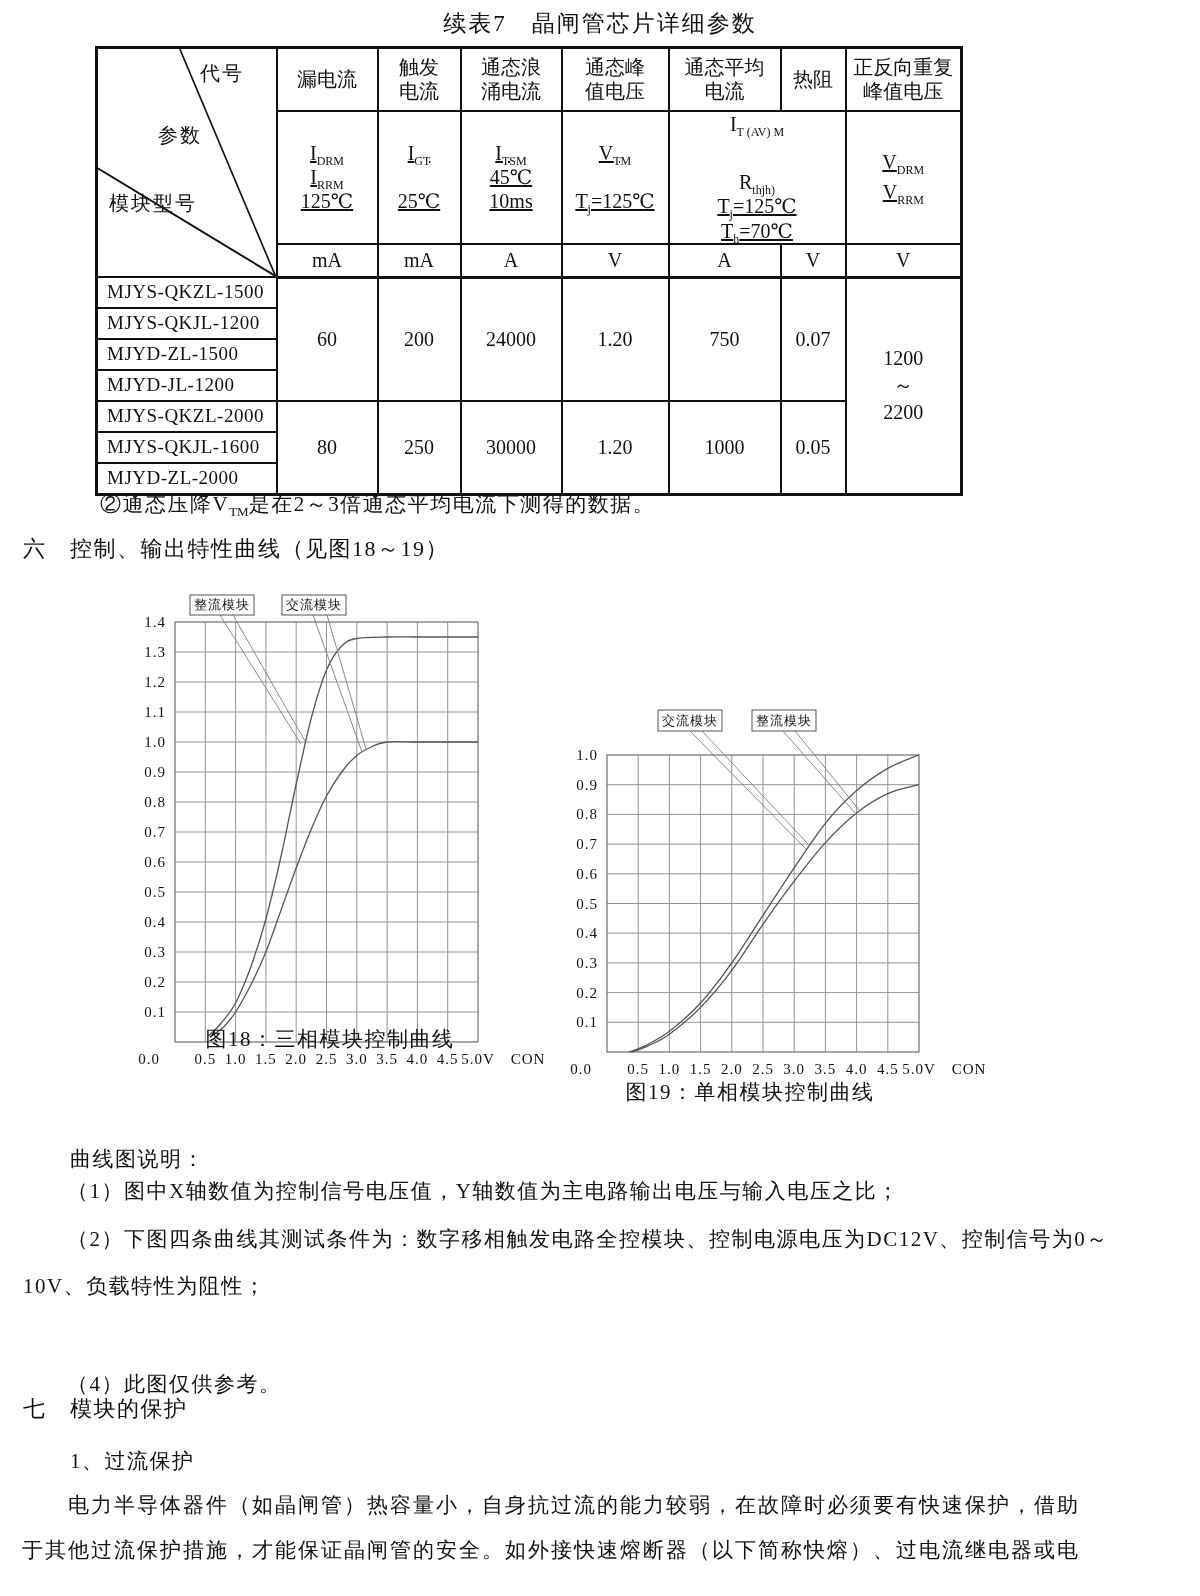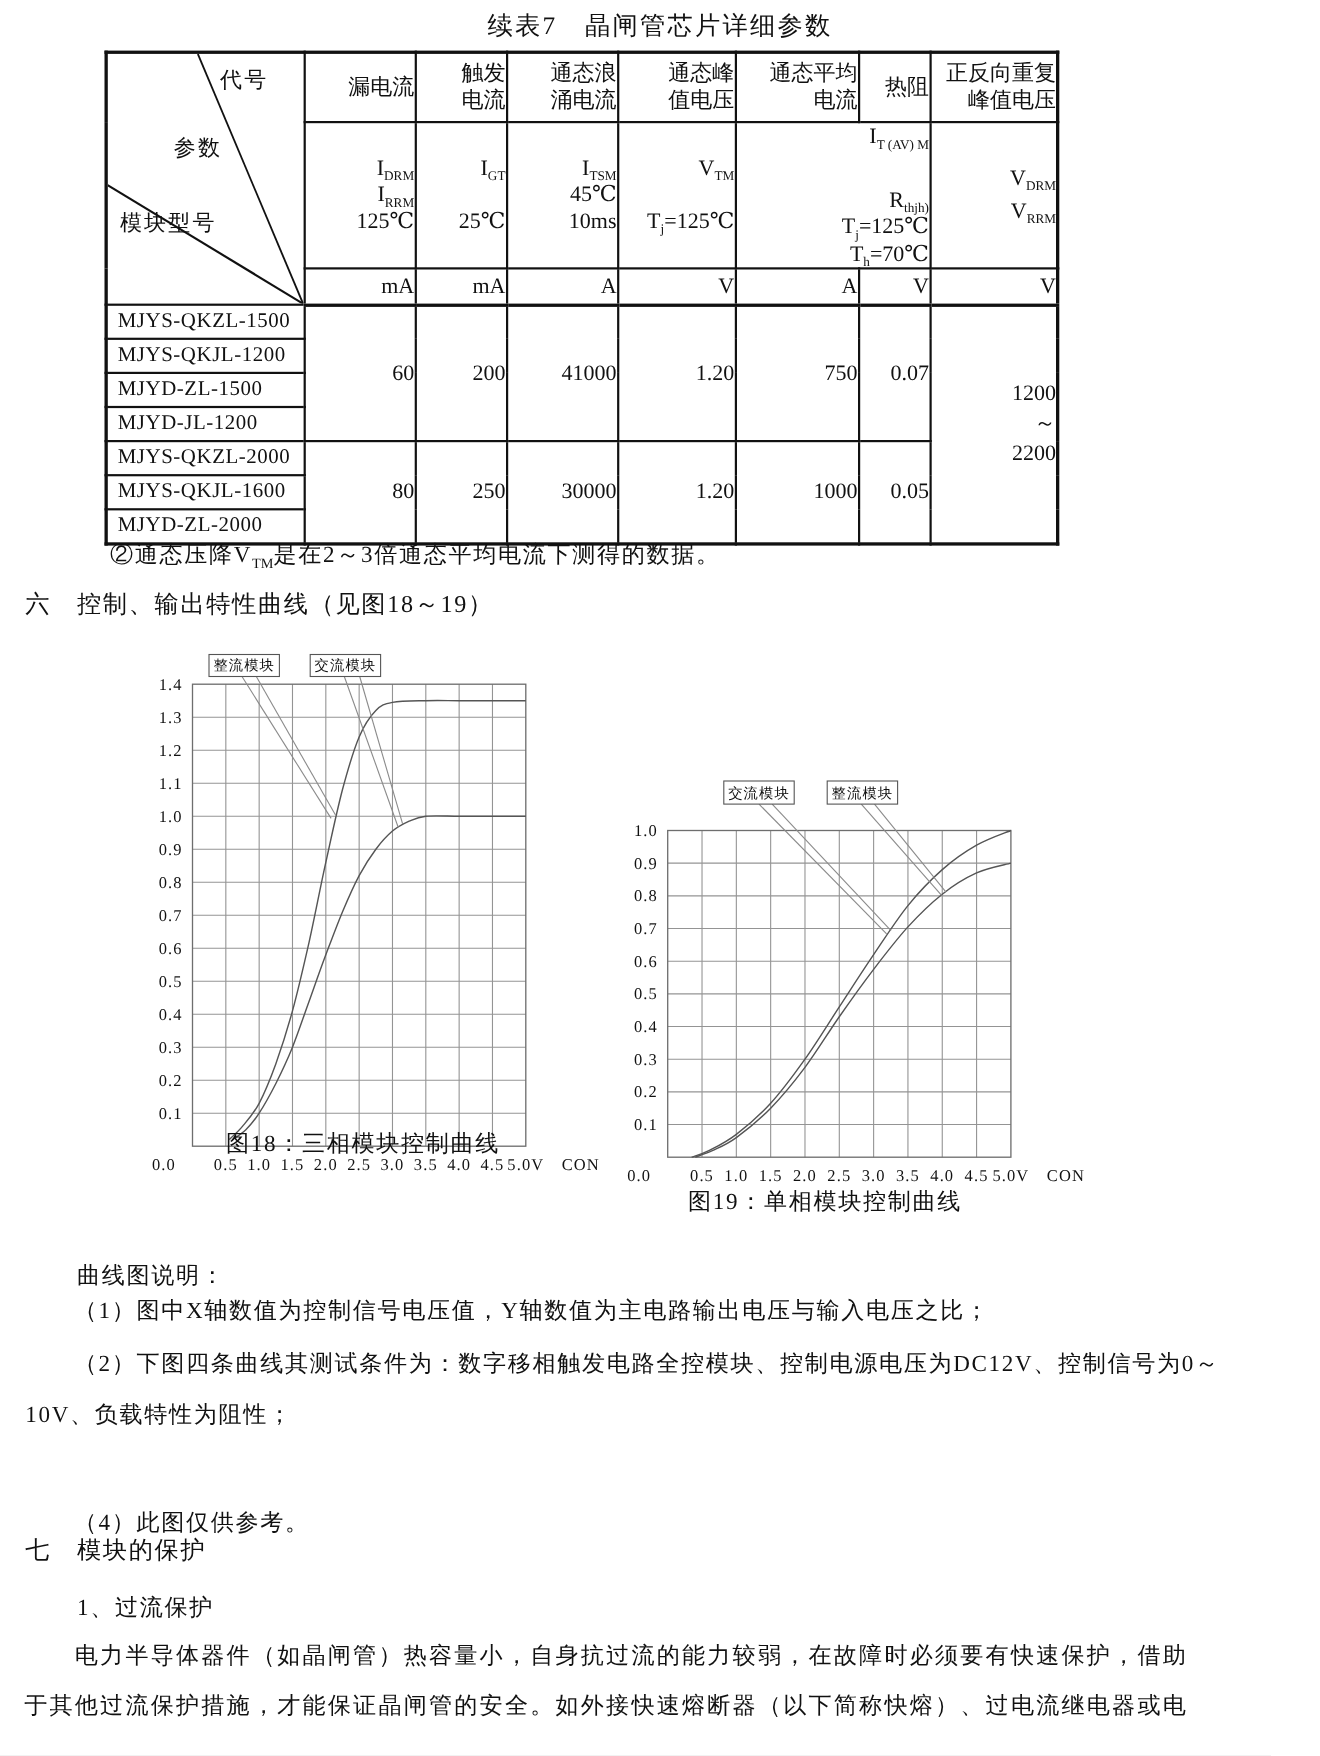--- a/index.html
+++ b/index.html
@@ -4,29 +4,29 @@
 <style>
   html,body{margin:0;padding:0;background:#e8e8e8;}
   #page{position:relative;width:1200px;height:1596px;background:#ffffff;overflow:hidden;
         font-family:"Liberation Serif","DejaVu Serif",serif;color:#111;}
   .abs{position:absolute;}
   .doc-title{left:0;right:0;top:8px;text-align:center;font-size:23px;letter-spacing:2px;}
 
   
   #ptable{position:absolute;left:95px;top:46px;border-collapse:collapse;table-layout:fixed;
           border:3px solid #111;}
-  #ptable td{border:2px solid #111;padding:0;text-align:right;vertical-align:middle;
+  #ptable td{border:2px solid #111;padding:0;text-align:center;vertical-align:middle;
              font-size:20px;line-height:1.2;}
   #ptable .unit-row td{border-bottom:3px solid #111;font-size:20px;}
   #ptable .model-cell{text-align:left;padding-left:9px;font-size:19px;letter-spacing:0.5px;}
   #ptable sub{font-size:12px;line-height:0;letter-spacing:0;}
   .corner{position:relative;}
   .corner svg{position:absolute;left:0;top:0;width:100%;height:100%;}
   .corner .clabel{position:absolute;font-size:20px;letter-spacing:2px;white-space:nowrap;}
-  .sym-line{line-height:1.22;white-space:nowrap;}
+  .sym-line{line-height:1.22;white-space:nowrap;text-decoration:underline;}
   .sym-gap{height:24px;}
   .sym-flex{display:flex;justify-content:center;gap:34px;line-height:1.22;flex-direction:column;}
   .range-line{line-height:1.35;}
 
   
   .tline{white-space:nowrap;font-size:21px;letter-spacing:1.5px;}
   .sec-head{white-space:nowrap;font-size:22px;letter-spacing:1.5px;}
   .cap{font-size:21px;letter-spacing:1.5px;text-align:center;}
   .tline sub{font-size:13px;letter-spacing:0;}
 
@@ -131,21 +131,21 @@
         <td>A</td>
         <td>V</td>
         <td>A</td>
         <td>V</td>
         <td>V</td>
       </tr>
       <tr style="height:31px">
         <td class="model-cell">MJYS-QKZL-1500</td>
         <td rowspan="4">60</td>
         <td rowspan="4">200</td>
-        <td rowspan="4">41000</td>
+        <td rowspan="4">24000</td>
         <td rowspan="4">1.20</td>
         <td rowspan="4">750</td>
         <td rowspan="4">0.07</td>
         <td rowspan="7">
           <div class="range-line">1200</div>
           <div class="range-line">～</div>
           <div class="range-line">2200</div>
         </td>
       </tr>
       <tr style="height:31px">

